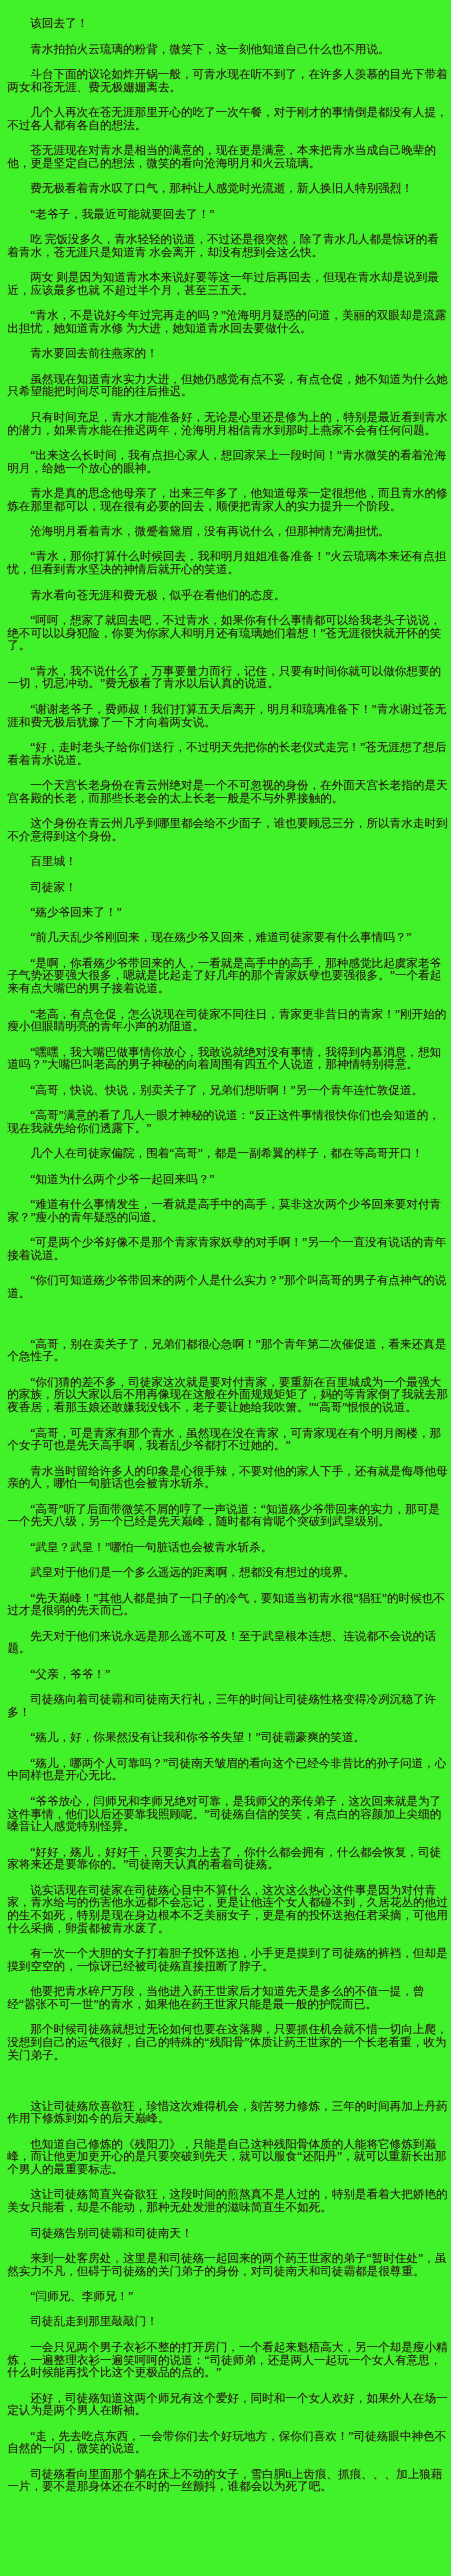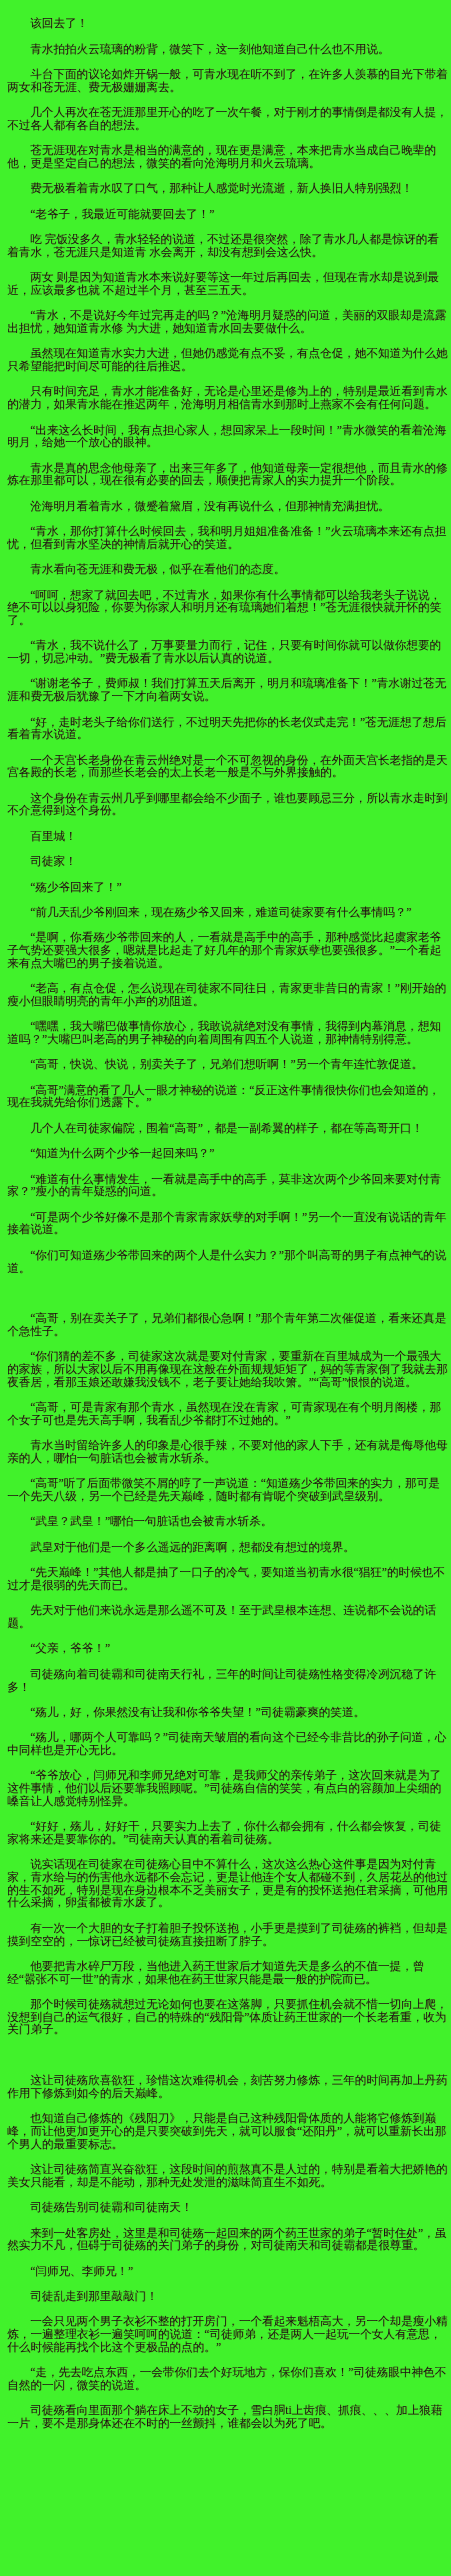--- a/index.html
+++ b/index.html
@@ -41,20 +41,21 @@
       <p>该回去了！</p>
       <p>青水拍拍火云琉璃的粉背，微笑下，这一刻他知道自己什么也不用说。</p>
       <p>斗台下面的议论如炸开锅一般，可青水现在听不到了，在许多人羡慕的目光下带着两女和苍无涯、费无极姗姗离去。</p>
       <p>几个人再次在苍无涯那里开心的吃了一次午餐，对于刚才的事情倒是都没有人提，不过各人都有各自的想法。</p>
       <p>苍无涯现在对青水是相当的满意的，现在更是满意，本来把青水当成自己晚辈的他，更是坚定自己的想法，微笑的看向沧海明月和火云琉璃。</p>
       <p>费无极看着青水叹了口气，那种让人感觉时光流逝，新人换旧人特别强烈！</p>
       <p>“老爷子，我最近可能就要回去了！”</p>
       <p>吃 完饭没多久，青水轻轻的说道，不过还是很突然，除了青水几人都是惊讶的看着青水，苍无涯只是知道青 水会离开，却没有想到会这么快。</p>
       <p>两女 则是因为知道青水本来说好要等这一年过后再回去，但现在青水却是说到最近，应该最多也就 不超过半个月，甚至三五天。</p>
       <p>“青水，不是说好今年过完再走的吗？”沧海明月疑惑的问道，美丽的双眼却是流露出担忧，她知道青水修 为大进，她知道青水回去要做什么。</p>
+      <p>青水要回去前往燕家的！</p>
       <p>虽然现在知道青水实力大进，但她仍感觉有点不妥，有点仓促，她不知道为什么她只希望能把时间尽可能的往后推迟。</p>
       <p>只有时间充足，青水才能准备好，无论是心里还是修为上的，特别是最近看到青水的潜力，如果青水能在推迟两年，沧海明月相信青水到那时上燕家不会有任何问题。</p>
       <p>“出来这么长时间，我有点担心家人，想回家呆上一段时间！”青水微笑的看着沧海明月，给她一个放心的眼神。</p>
       <p>青水是真的思念他母亲了，出来三年多了，他知道母亲一定很想他，而且青水的修炼在那里都可以，现在很有必要的回去，顺便把青家人的实力提升一个阶段。</p>
       <p>沧海明月看着青水，微蹙着黛眉，没有再说什么，但那神情充满担忧。</p>
       <p>“青水，那你打算什么时候回去，我和明月姐姐准备准备！”火云琉璃本来还有点担忧，但看到青水坚决的神情后就开心的笑道。</p>
       <p>青水看向苍无涯和费无极，似乎在看他们的态度。</p>
       <p>“呵呵，想家了就回去吧，不过青水，如果你有什么事情都可以给我老头子说说，绝不可以以身犯险，你要为你家人和明月还有琉璃她们着想！”苍无涯很快就开怀的笑了。</p>
       <p>“青水，我不说什么了，万事要量力而行，记住，只要有时间你就可以做你想要的一切，切忌冲动。”费无极看了青水以后认真的说道。</p>
       <p>“谢谢老爷子，费师叔！我们打算五天后离开，明月和琉璃准备下！”青水谢过苍无涯和费无极后犹豫了一下才向着两女说。</p>
@@ -97,18 +98,19 @@
       <p>那个时候司徒殇就想过无论如何也要在这落脚，只要抓住机会就不惜一切向上爬，没想到自己的运气很好，自己的特殊的“残阳骨”体质让药王世家的一个长老看重，收为关门弟子。</p>
       <p class="spacer"></p>
       <p>这让司徒殇欣喜欲狂，珍惜这次难得机会，刻苦努力修炼，三年的时间再加上丹药作用下修炼到如今的后天巅峰。</p>
       <p>也知道自己修炼的《残阳刀》，只能是自己这种残阳骨体质的人能将它修炼到巅峰，而让他更加更开心的是只要突破到先天，就可以服食“还阳丹”，就可以重新长出那个男人的最重要标志。</p>
       <p>这让司徒殇简直兴奋欲狂，这段时间的煎熬真不是人过的，特别是看着大把娇艳的美女只能看，却是不能动，那种无处发泄的滋味简直生不如死。</p>
       <p>司徒殇告别司徒霸和司徒南天！</p>
       <p>来到一处客房处，这里是和司徒殇一起回来的两个药王世家的弟子“暂时住处”，虽然实力不凡，但碍于司徒殇的关门弟子的身份，对司徒南天和司徒霸都是很尊重。</p>
       <p>“闫师兄、李师兄！”</p>
       <p>司徒乱走到那里敲敲门！</p>
       <p>一会只见两个男子衣衫不整的打开房门，一个看起来魁梧高大，另一个却是瘦小精炼，一遍整理衣衫一遍笑呵呵的说道：“司徒师弟，还是两人一起玩一个女人有意思，什么时候能再找个比这个更极品的点的。”</p>
+      <p>还好，司徒殇知道这两个师兄有这个爱好，同时和一个女人欢好，如果外人在场一定认为是两个男人在断袖。</p>
       <p>“走，先去吃点东西，一会带你们去个好玩地方，保你们喜欢！”司徒殇眼中神色不自然的一闪，微笑的说道。</p>
       <p>司徒殇看向里面那个躺在床上不动的女子，雪白胴ti上齿痕、抓痕、、、加上狼藉一片，要不是那身体还在不时的一丝颤抖，谁都会以为死了吧。</p>
     </div>
 
 </div>
 
 
 </body></html>

